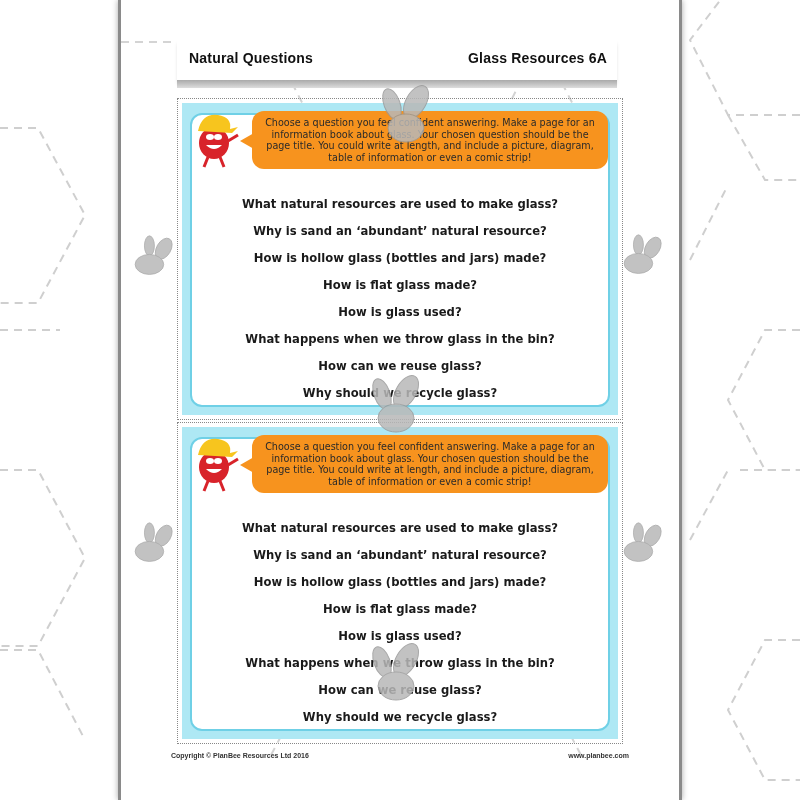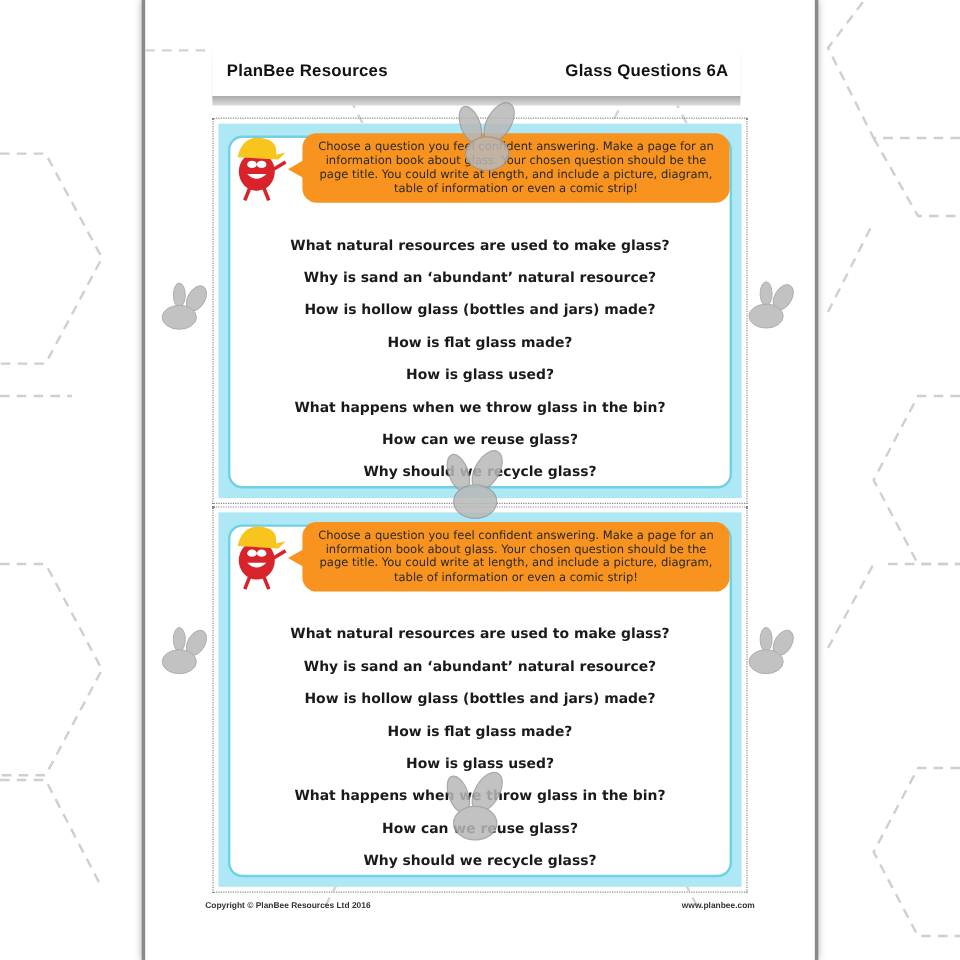--- a/index.html
+++ b/index.html
@@ -49,22 +49,22 @@
         <path d="M270,42 L420,42 L460,120"></path>
         <path d="M150,190 L420,190"></path>
         <path d="M420,42 L380,120 L420,190"></path>
         <path d="M150,755 L190,680 L150,600"></path>
         <path d="M460,755 L420,680"></path>
         <path d="M190,680 L420,680"></path>
       </g>
     </svg>
 
     <div class="header-bar">
-      <span class="h-left">PlanBee Resources</span>
-      <span class="h-right">Glass Questions 6A</span>
+      <span class="h-left">Natural Questions</span>
+      <span class="h-right">Glass Resources 6A</span>
       <div class="shadow-strip"></div>
     </div>
 
     <div class="card-area" style="top:98px;height:322px;">
       <div class="card">
         <div class="card-white">
           <div class="questions">
             <div class="q">What natural resources are used to make glass?</div>
             <div class="q">Why is sand an ‘abundant’ natural resource?</div>
             <div class="q">How is hollow glass (bottles and jars) made?</div>

